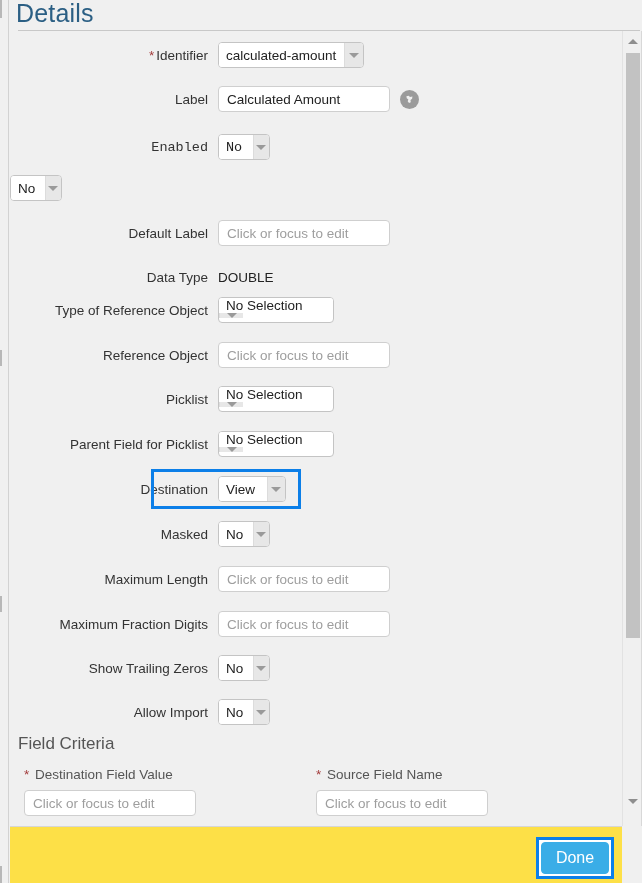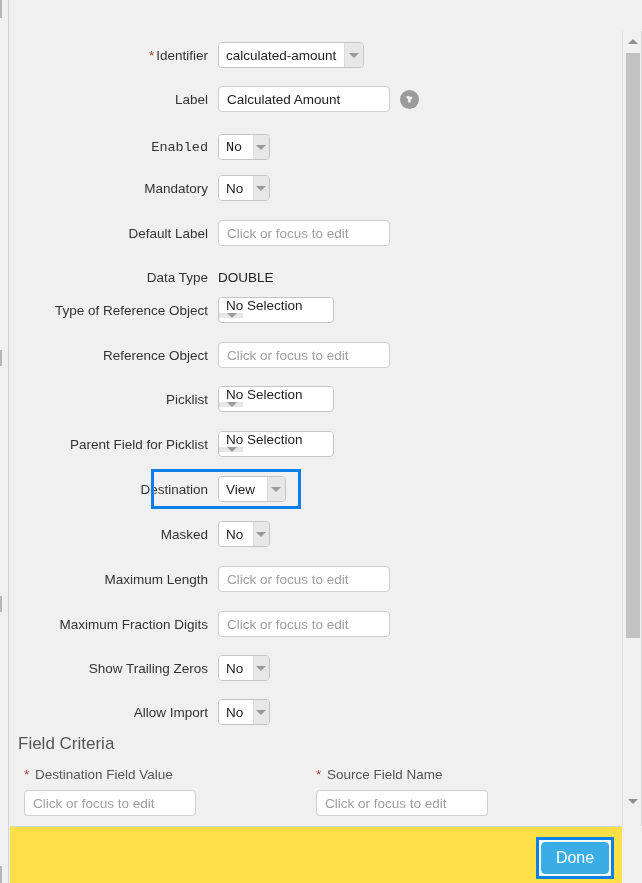--- a/index.html
+++ b/index.html
@@ -290,20 +290,24 @@
 
 <div class="panel">
 
   <div class="left-edge">
     <div class="left-edge-seg" style="top:0px;height:18px;"></div>
     <div class="left-edge-seg" style="top:350px;height:16px;"></div>
     <div class="left-edge-seg" style="top:596px;height:16px;"></div>
     <div class="left-edge-seg" style="top:866px;height:17px;"></div>
   </div>
 
+  <div class="header">
+    <div class="header-title">Details</div>
+    <div class="header-rule"></div>
+  </div>
 
   <div class="form-body" id="form-body">
       <div class="row" style="top: 11px;">
         <div class="row-label"><span class="req-star">*</span>Identifier</div>
         <div class="row-control">
           <div class="combo w-ident">
             <div class="combo-value">calculated-amount</div>
             <div class="combo-arrow">
               <div class="tri"></div>
             </div>
@@ -329,21 +333,20 @@
         <div class="row-control">
           <div class="combo w-yesno">
             <div class="combo-value">No</div>
             <div class="combo-arrow">
               <div class="tri"></div>
             </div>
           </div>
         </div>
       </div>
       <div class="row" style="top: 144px;">
-        <div class="row-label">Mandatory</div>
         <div class="row-control">
           <div class="combo w-yesno">
             <div class="combo-value">No</div>
             <div class="combo-arrow">
               <div class="tri"></div>
             </div>
           </div>
         </div>
       </div>
       <div class="row" style="top: 189px;">

